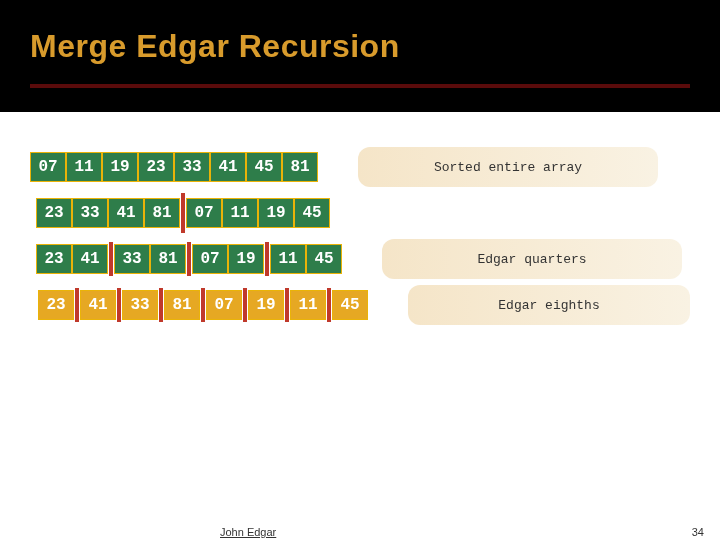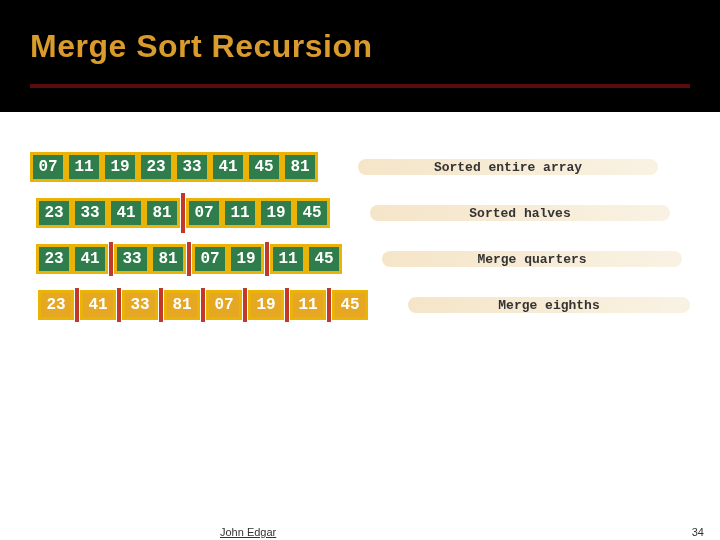--- a/index.html
+++ b/index.html
@@ -48,21 +48,21 @@
   .cell {
     width: 36px;
     height: 30px;
     display: flex;
     align-items: center;
     justify-content: center;
     font-family: "Courier New", monospace;
     font-weight: bold;
     font-size: 16px;
     color: #fff;
-    border: 3px solid #eab308;
+    border: 1px solid #eab308;
     position: relative;
   }
   .cell.green { background: #2e7d4a; }
   .cell.orange { background: #e6a823; }
   .spacer-sm { width: 6px; }
   .sep {
     width: 6px;
     display: flex;
     justify-content: center;
     align-items: center;
@@ -72,48 +72,48 @@
     display: block;
     width: 4px;
     height: 40px;
     background: #c0392b;
   }
   .sep.short::after { height: 34px; }
   .label-bar {
     flex: 1;
     margin-left: 40px;
     background: linear-gradient(to right, #f5e5c8, #f9f2e3);
-    height: 16px;
+    height: 40px;
     display: flex;
     align-items: center;
     justify-content: center;
     font-family: "Courier New", monospace;
     font-size: 13px;
-    font-weight: bold;
+    font-weight: normal;
     color: #333;
     border-radius: 12px;
     max-width: 300px;
   }
   .row4 .cells { margin-left: 8px; }
   .footer {
     position: absolute;
     bottom: 14px;
     left: 0;
     width: 100%;
     font-size: 11px;
     color: #333;
   }
   .author { position: absolute; left: 220px; text-decoration: underline; }
   .page { position: absolute; right: 16px; }
 </style>
 </head>
 <body>
 
 <div class="title-bar">
-  <div class="title">Merge Sort Recursion</div>
+  <div class="title">Merge Edgar Recursion</div>
 </div>
 <div class="title-underline"></div>
 
 <div class="content">
 
   <div class="row">
     <div class="cells">
       <div class="cell green">07</div>
       <div class="cell green">11</div>
       <div class="cell green">19</div>
@@ -132,60 +132,59 @@
       <div class="cell green">23</div>
       <div class="cell green">33</div>
       <div class="cell green">41</div>
       <div class="cell green">81</div>
       <div class="sep"></div>
       <div class="cell green">07</div>
       <div class="cell green">11</div>
       <div class="cell green">19</div>
       <div class="cell green">45</div>
     </div>
-    <div class="label-bar">Sorted halves</div>
   </div>
 
   <div class="row">
     <div class="spacer-sm"></div>
     <div class="cells">
       <div class="cell green">23</div>
       <div class="cell green">41</div>
       <div class="sep short"></div>
       <div class="cell green">33</div>
       <div class="cell green">81</div>
       <div class="sep short"></div>
       <div class="cell green">07</div>
       <div class="cell green">19</div>
       <div class="sep short"></div>
       <div class="cell green">11</div>
       <div class="cell green">45</div>
     </div>
-    <div class="label-bar">Merge quarters</div>
+    <div class="label-bar">Edgar quarters</div>
   </div>
 
   <div class="row row4">
     <div class="cells">
       <div class="cell orange">23</div>
       <div class="sep short"></div>
       <div class="cell orange">41</div>
       <div class="sep short"></div>
       <div class="cell orange">33</div>
       <div class="sep short"></div>
       <div class="cell orange">81</div>
       <div class="sep short"></div>
       <div class="cell orange">07</div>
       <div class="sep short"></div>
       <div class="cell orange">19</div>
       <div class="sep short"></div>
       <div class="cell orange">11</div>
       <div class="sep short"></div>
       <div class="cell orange">45</div>
     </div>
-    <div class="label-bar">Merge eighths</div>
+    <div class="label-bar">Edgar eighths</div>
   </div>
 
 </div>
 
 <div class="footer">
   <span class="author">John Edgar</span>
   <span class="page">34</span>
 </div>
 
 </body></html>

